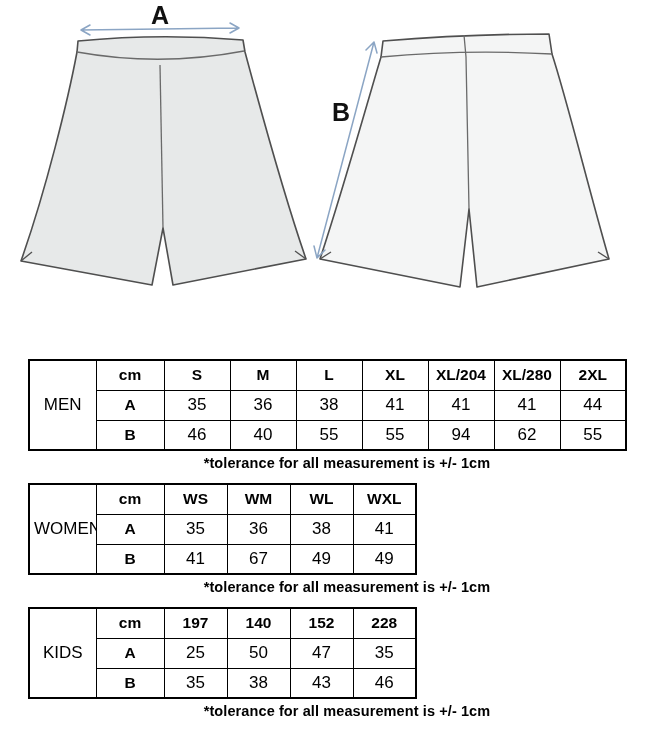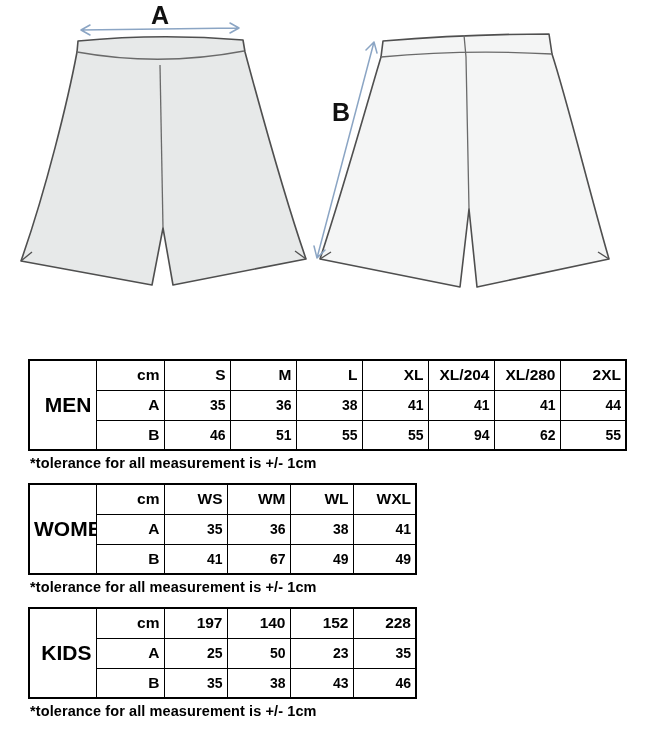--- a/index.html
+++ b/index.html
@@ -21,36 +21,37 @@
 
   .tables { padding-left: 28px; }
   table.size-table {
     border-collapse: collapse;
     table-layout: fixed;
     border: 2px solid #000;
     background: #fff;
   }
   table.size-table td {
     border: 1.5px solid #000;
-    text-align: right;
+    text-align: center;
     vertical-align: middle;
     height: 30px;
     padding: 4px;
     overflow: hidden;
   }
   .men-table { width: 597px; margin-top: 14px; }
   .small-table { width: 387px; }
-  .group-cell { font-weight: bold; font-size: 21px; margin-left: 28px; }
+  .group-cell { font-weight: normal; font-size: 17px; margin-left: 28px; }
   .head-cell { font-weight: bold; font-size: 15.5px; }
-  .val-cell { font-size: 14px; font-weight: bold; }
+  .val-cell { font-size: 17px; font-weight: normal; }
   .note {
     font-weight: bold;
     font-size: 14.5px;
     margin: 4px 0 12px 2px;
     letter-spacing: 0.1px;
+    text-align: center;
   }
 </style>
 </head>
 <body>
 
 <div class="illustrations">
   <svg width="664" height="345" viewBox="0 0 664 345">
 
     <g>
       <path class="shorts-body" d="M 78,41 Q 160,33 243,40 L 245,52 C 258,100 282,190 306,259 L 173,285 L 163,228 L 152,285 L 21,261 C 46,190 68,100 77,52 Z" fill="#e7e9e9"></path>
@@ -112,21 +113,21 @@
         <td class="val-cell">36</td>
         <td class="val-cell">38</td>
         <td class="val-cell">41</td>
         <td class="val-cell">41</td>
         <td class="val-cell">41</td>
         <td class="val-cell">44</td>
       </tr>
       <tr>
         <td class="head-cell">B</td>
         <td class="val-cell">46</td>
-        <td class="val-cell">51</td>
+        <td class="val-cell">40</td>
         <td class="val-cell">55</td>
         <td class="val-cell">55</td>
         <td class="val-cell">94</td>
         <td class="val-cell">62</td>
         <td class="val-cell">55</td>
       </tr>
     </tbody>
   </table>
   <div class="note">*tolerance for all measurement is +/- 1cm</div>
 
@@ -181,21 +182,21 @@
         <td class="head-cell">cm</td>
         <td class="head-cell">197</td>
         <td class="head-cell">140</td>
         <td class="head-cell">152</td>
         <td class="head-cell">228</td>
       </tr>
       <tr>
         <td class="head-cell">A</td>
         <td class="val-cell">25</td>
         <td class="val-cell">50</td>
-        <td class="val-cell">23</td>
+        <td class="val-cell">47</td>
         <td class="val-cell">35</td>
       </tr>
       <tr>
         <td class="head-cell">B</td>
         <td class="val-cell">35</td>
         <td class="val-cell">38</td>
         <td class="val-cell">43</td>
         <td class="val-cell">46</td>
       </tr>
     </tbody>

